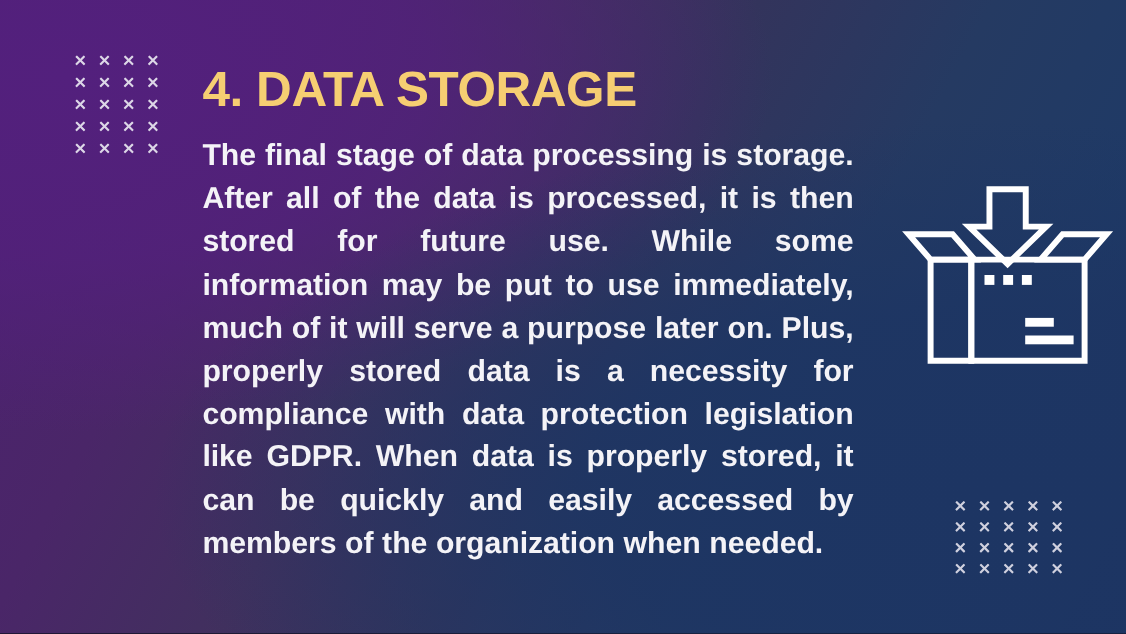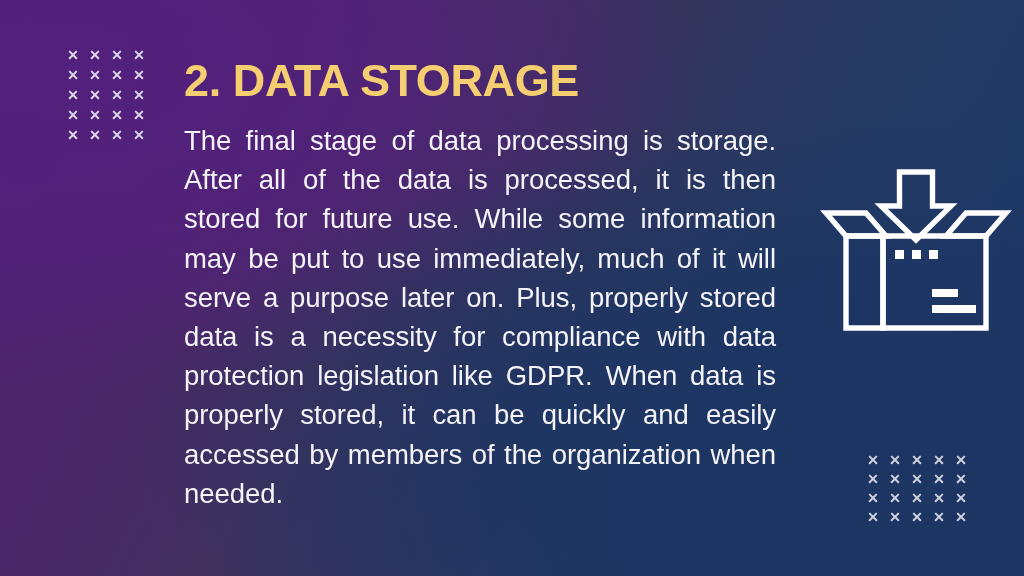--- a/index.html
+++ b/index.html
@@ -83,20 +83,21 @@
   #body-copy {
     margin: 0;
     padding-top: 18px;
     font-size: 27.5px;
     line-height: 39.2px;
     color: #f4f3f7;
     text-align: justify;
     text-align-last: left;
     letter-spacing: -0.05px;
     word-spacing: 0.2px;
+    font-weight: bold;
   }
 
   
   #storage-icon {
     position: absolute;
     left: 820px;
     top: 160px;
     width: 192px;
     height: 180px;
   }
@@ -124,21 +125,21 @@
     <span class="x-mark"></span>
     <span class="x-mark"></span>
     <span class="x-mark"></span>
     <span class="x-mark"></span>
     <span class="x-mark"></span>
     <span class="x-mark"></span>
     <span class="x-mark"></span>
   </div>
 
   <div id="text-block">
-    <h1 id="slide-title">2. DATA STORAGE</h1>
+    <h1 id="slide-title">4. DATA STORAGE</h1>
     <p id="body-copy">The final stage of data processing is storage. After all of the data is processed, it is then stored for future use. While some information may be put to use immediately, much of it will serve a purpose later on. Plus, properly stored data is a necessity for compliance with data protection legislation like GDPR. When data is properly stored, it can be quickly and easily accessed by members of the organization when needed.</p>
   </div>
 
   <div id="storage-icon">
     <svg viewBox="0 0 192 180" xmlns="http://www.w3.org/2000/svg" fill="none" stroke="#ffffff" stroke-width="5.4" stroke-linecap="butt" stroke-linejoin="miter">
 
       <path d="M79.5 12 L112.5 12 L112.5 46 L131 46 L96 80 L61 46 L79.5 46 Z"></path>
 
       <path d="M6 53 L46 53 L66 76 L26 76 Z"></path>
 

